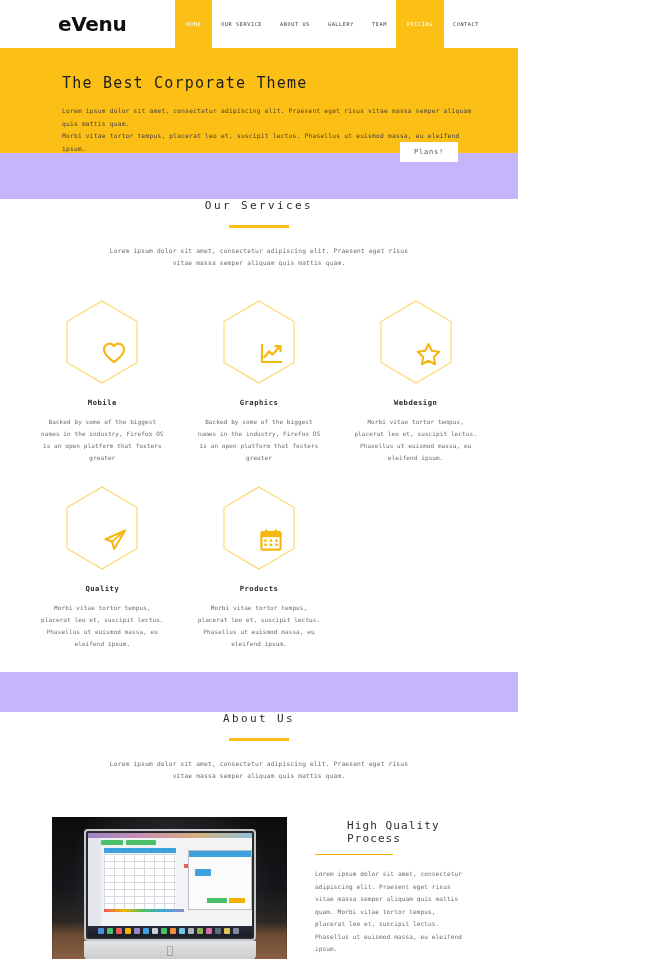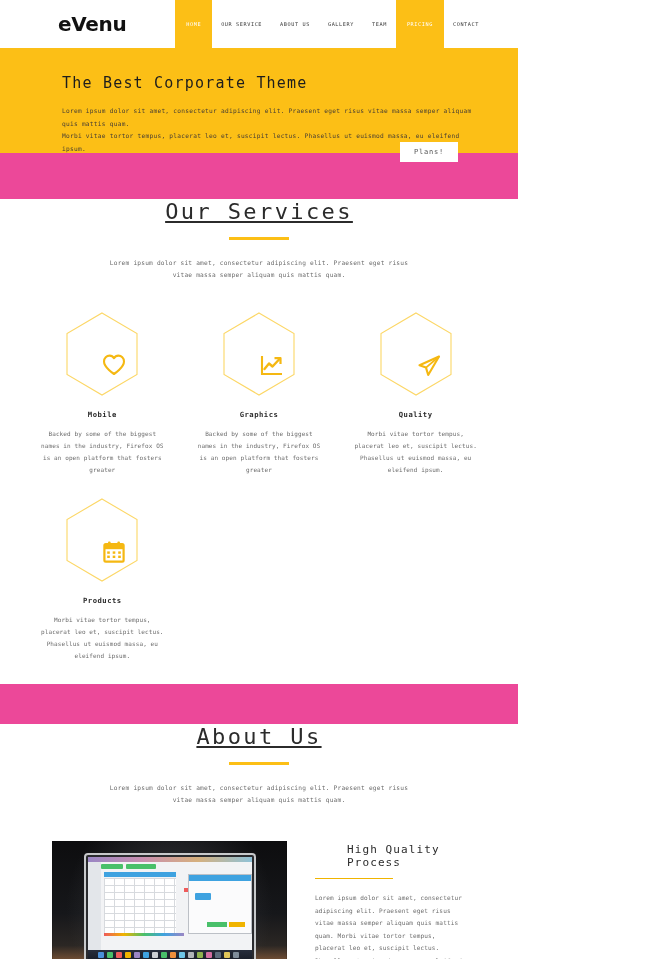--- a/index.html
+++ b/index.html
@@ -3,21 +3,21 @@
 <meta charset="utf-8">
 <style>
   * { box-sizing: border-box; margin: 0; padding: 0; }
   html, body {
     width: 650px;
     height: 959px;
     overflow: hidden;
     background: #ffffff;
     font-family: "DejaVu Sans Mono", "Liberation Mono", monospace;
   }
-  .page { width: 518px; height: 959px; position: relative; background:#ec4899; }
+  .page { width: 518px; height: 959px; position: relative; background:#c4b5fd; }
 
   
   .header {
     height: 48px;
     background: #ffffff;
     display: flex;
     align-items: stretch;
     position: relative;
   }
   .logo {
@@ -87,25 +87,24 @@
     font-size: 7px;
     letter-spacing: 0.8px;
     padding: 6px 14px;
     cursor: pointer;
   }
 
   
   .section { background:#fff; }
   .sec-head { text-align: center; }
   .sec-title {
-    font-size: 22px;
+    font-size: 11px;
     color: #2b2b2b;
     letter-spacing: 2.4px;
     font-weight: normal;
-    text-decoration: underline;
   }
   .sec-rule {
     width: 60px; height: 3px; background: #fcbf16;
     margin: 13px auto 0;
   }
   .sec-sub {
     font-size: 6.2px;
     color: #6d6d6d;
     line-height: 2.0;
     letter-spacing: 0.2px;
@@ -304,20 +303,34 @@
               <path d="M3 2 L3 20 L23 20" fill="none" stroke="#f5b812" stroke-width="2.1"></path>
               <path d="M5.5 15 L10 9.5 L13.5 12.5 L20.5 5" fill="none" stroke="#f5b812" stroke-width="2.4" stroke-linejoin="round" stroke-linecap="round"></path>
               <path d="M15.5 4.2 L21.5 4.2 L21.5 10" fill="none" stroke="#f5b812" stroke-width="2.2" stroke-linejoin="round"></path>
             </svg>
           </span>
         </div>
         <div class="svc-name">Graphics</div>
         <div class="svc-desc">Backed by some of the biggest names in the industry, Firefox OS is an open platform that fosters greater</div>
       </div>
 
+      <div class="svc">
+        <div class="hexwrap">
+          <svg viewBox="0 0 74 84" width="74" height="84">
+            <polygon points="37,1 72,21.5 72,62.5 37,83 2,62.5 2,21.5" fill="none" stroke="#fcd766" stroke-width="1.1"></polygon>
+          </svg>
+          <span class="hexicon">
+            <svg width="25" height="24" viewBox="0 0 25 24">
+                <path d="M12.5 2 L15.8 8.8 L23.2 9.8 L17.8 15 L19.1 22.3 L12.5 18.8 L5.9 22.3 L7.2 15 L1.8 9.8 L9.2 8.8 Z" fill="none" stroke="#f5b812" stroke-width="2.1" stroke-linejoin="round"></path>
+              </svg>
+          </span>
+        </div>
+        <div class="svc-name">Webdesign</div>
+        <div class="svc-desc">Morbi vitae tortor tempus, placerat leo et, suscipit lectus. Phasellus ut euismod massa, eu eleifend ipsum.</div>
+      </div>
 
 
       <div class="svc">
         <div class="hexwrap">
           <svg viewBox="0 0 74 84" width="74" height="84">
             <polygon points="37,1 72,21.5 72,62.5 37,83 2,62.5 2,21.5" fill="none" stroke="#fcd766" stroke-width="1.1"></polygon>
           </svg>
           <span class="hexicon">
             <svg width="26" height="24" viewBox="0 0 26 24">
               <path d="M23 2.5 L3.5 11.2 L10 13.6 L12.2 21 Z" fill="none" stroke="#f5b812" stroke-width="2.1" stroke-linejoin="round"></path>

